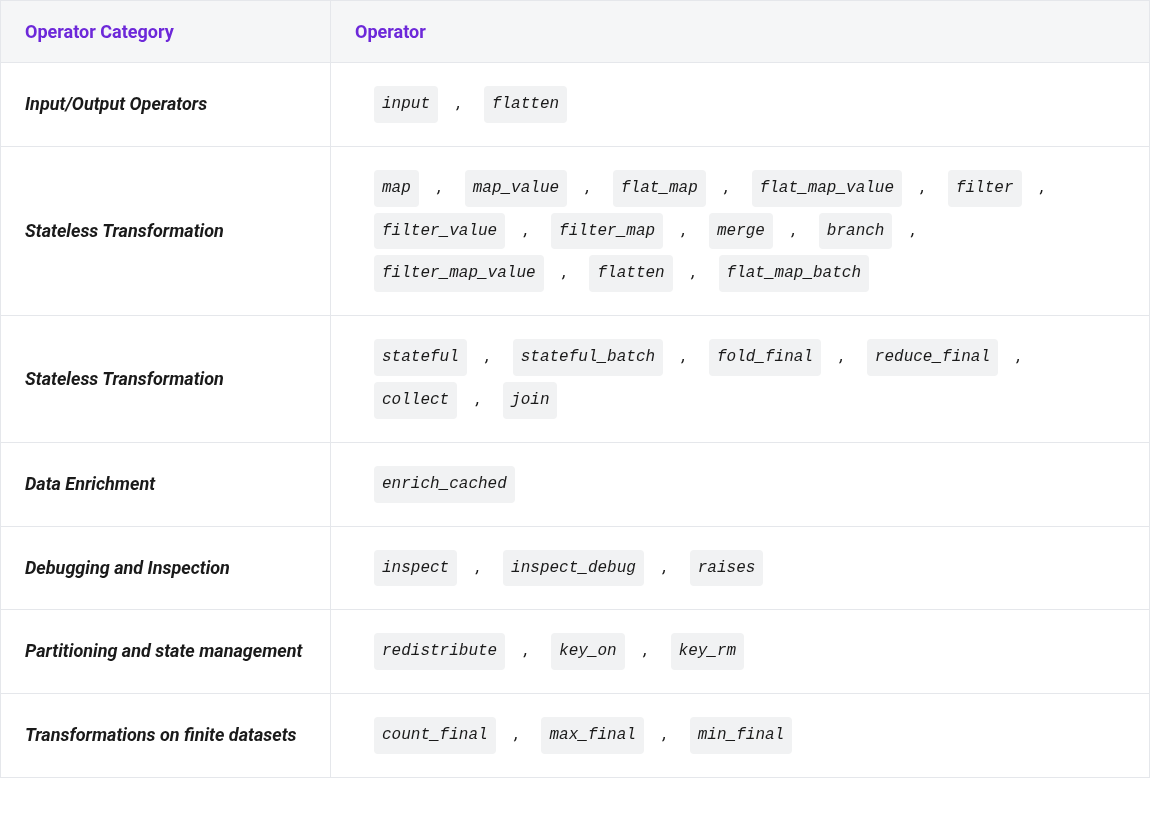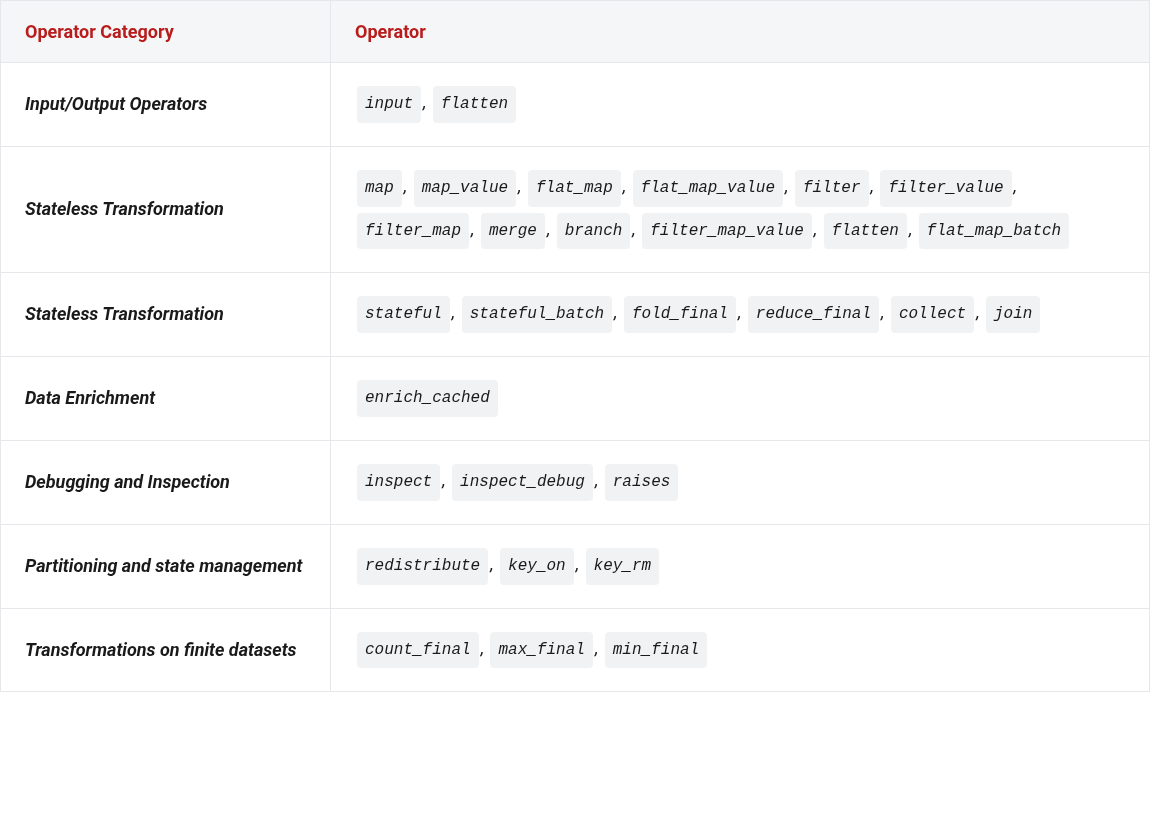--- a/index.html
+++ b/index.html
@@ -15,21 +15,21 @@
     table {
       border-collapse: collapse;
       width: 1150px;
       background: #ffffff;
     }
     th {
       background-color: #f5f6f7;
       text-align: left;
       font-weight: 700;
       font-size: 18px;
-      color: #b91c1c;
+      color: #6d28d9;
       padding: 20px 24px;
       border: 1px solid #e5e7eb;
     }
     td {
       padding: 20px 24px;
       border: 1px solid #e5e7eb;
       vertical-align: middle;
       font-size: 18px;
       line-height: 1.8;
       font-style: italic;
@@ -41,21 +41,21 @@
       line-height: 1.6;
     }
     code {
       font-family: "SFMono-Regular", Consolas, "Liberation Mono", Menlo, monospace;
       background-color: #f1f2f3;
       padding: 4px 8px;
       border-radius: 4px;
       font-size: 16px;
       color: #1a1a1a;
       display: inline-block;
-      margin: 3px 2px;
+      margin: 3px 19px;
     }
     .op-sep {
       color: #1a1a1a;
       font-size: 18px;
     }
   </style>
 </head>
 <body>
 
 <table>

